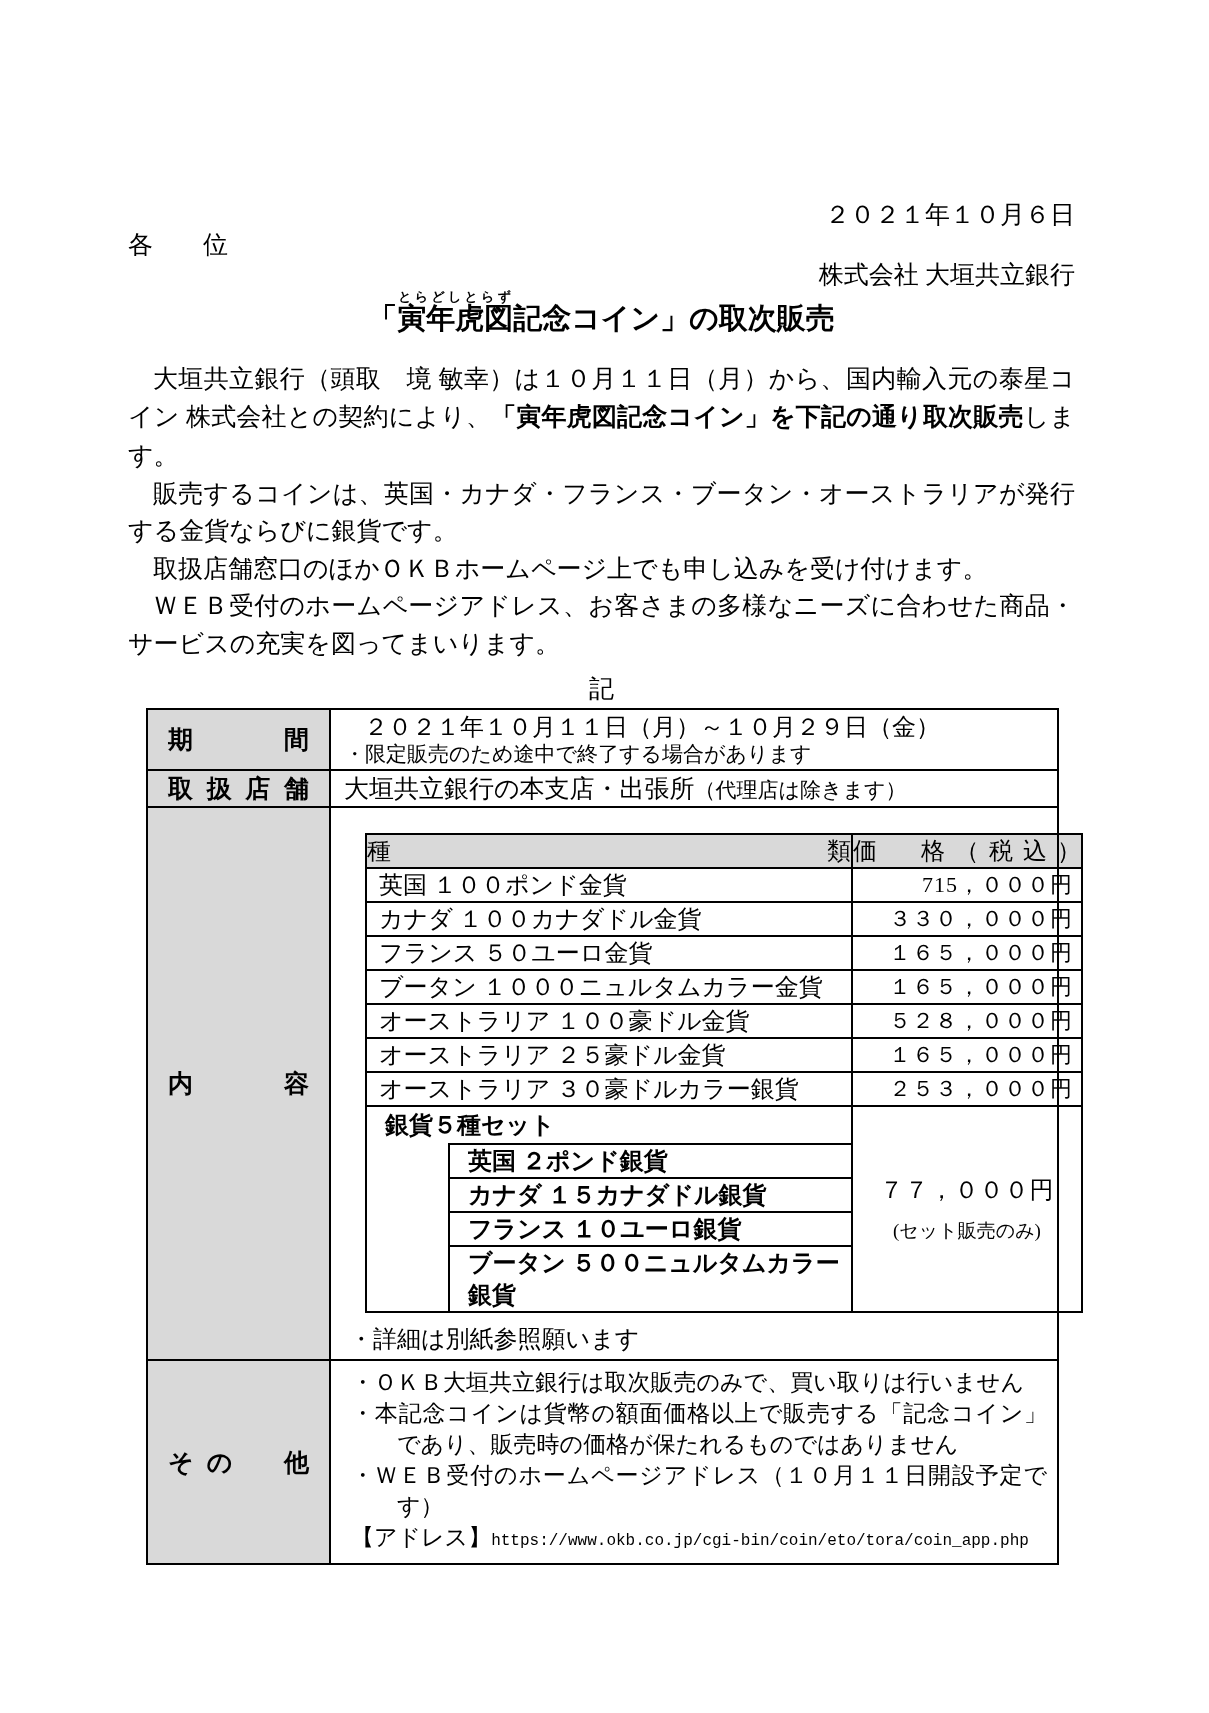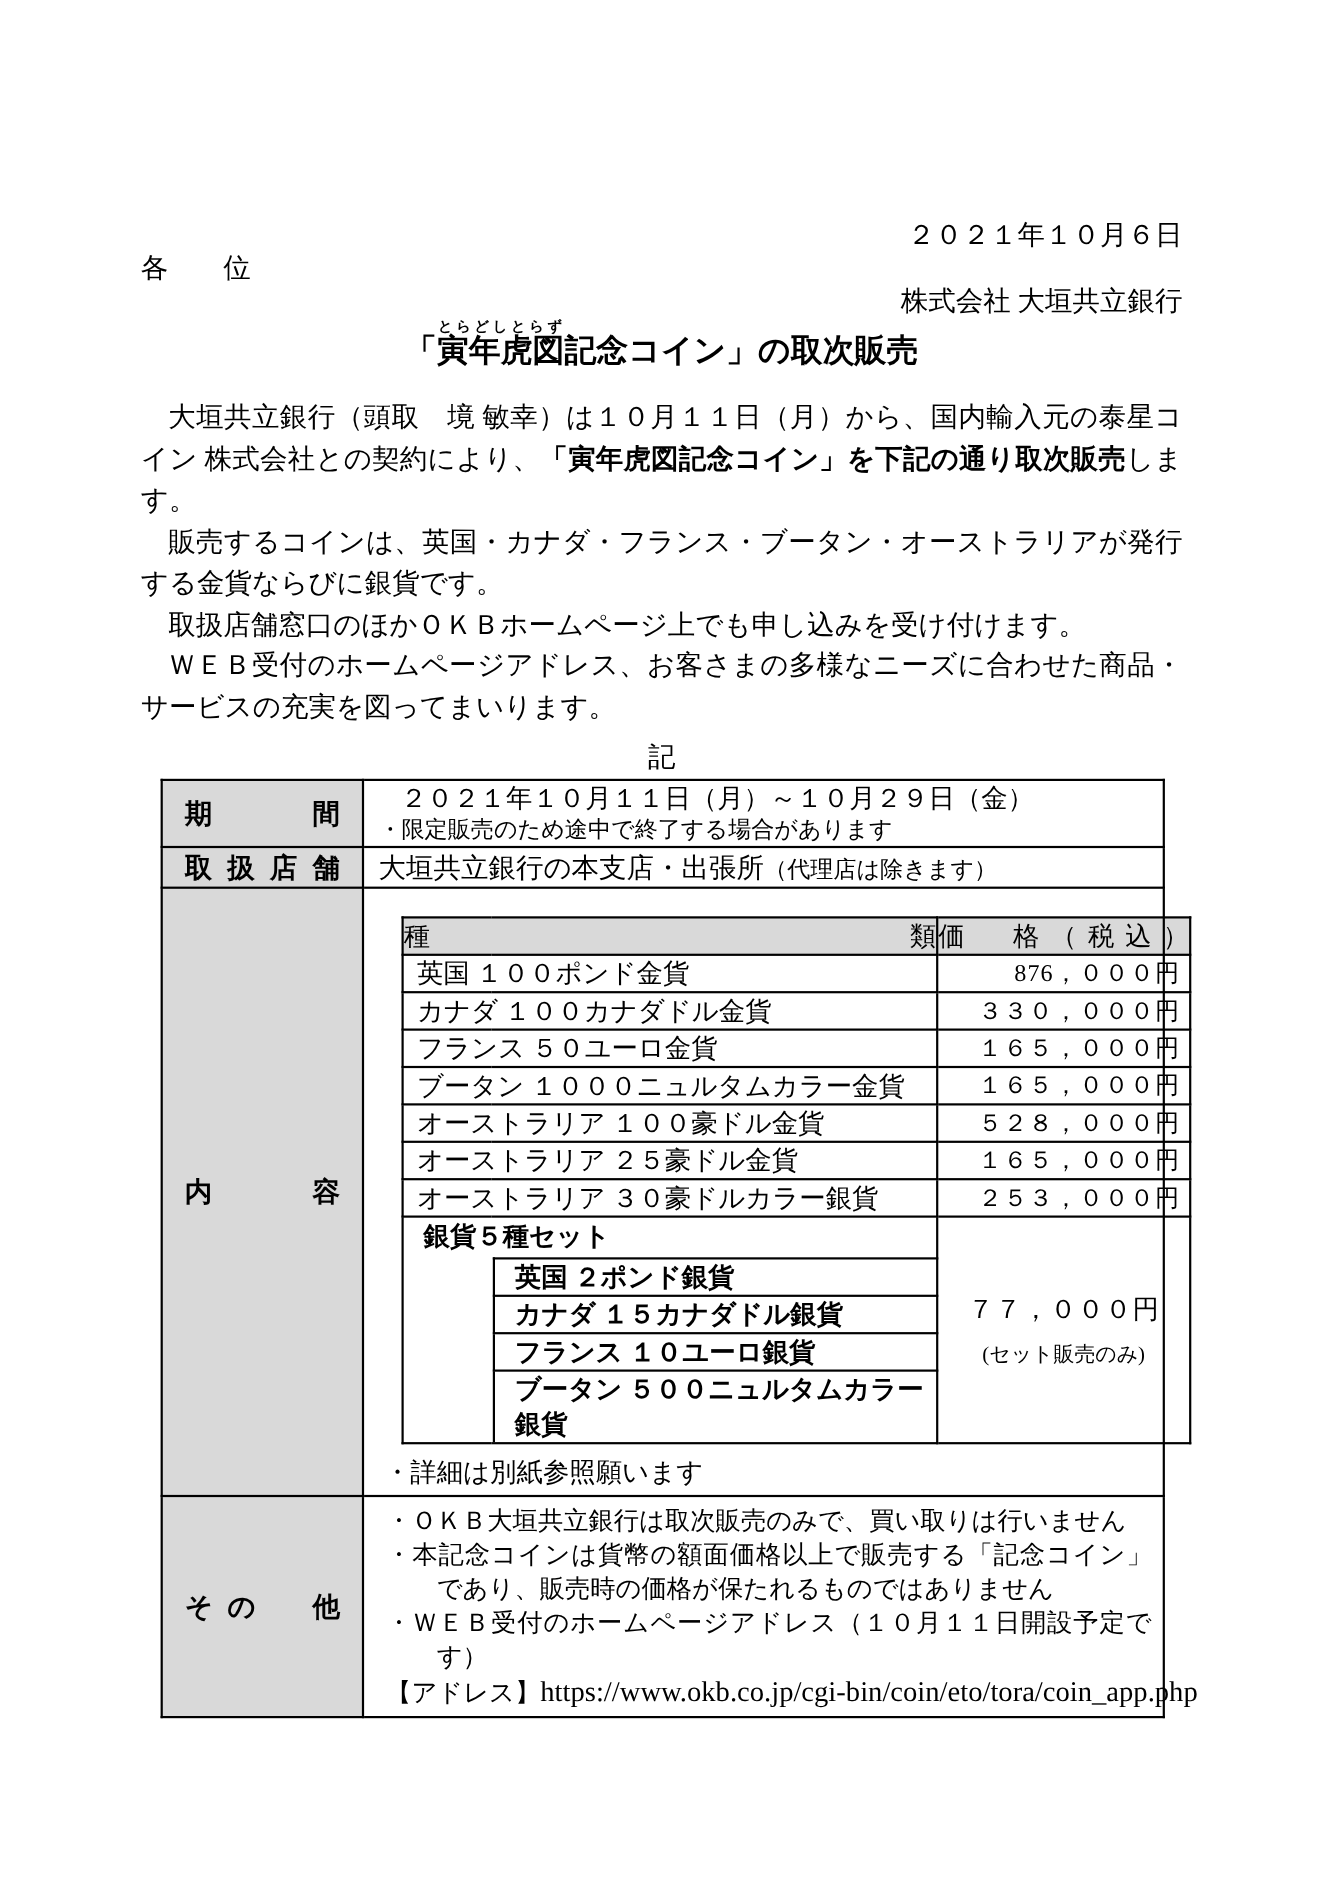--- a/index.html
+++ b/index.html
@@ -79,22 +79,22 @@
   table.nested tr:last-child td{border-bottom:none;}
   td.set-price{text-align:center;vertical-align:middle;padding:0;}
   .set-price-main{font-size:24px;letter-spacing:1px;}
   .set-price-note{font-size:19px;margin-top:12px;}
   .contents-footnote{font-size:24px;line-height:28px;margin:12px 0 6px -16px;}
 
   .other-cell{vertical-align:middle;padding:6px 10px 6px 20px;font-size:23px;line-height:31px;}
   .bullet{padding-left:46px;text-indent:-46px;text-align:justify;}
   .address-line{white-space:nowrap;}
   .address-url{
-    font-family:Liberation Serif, serif;
-    font-size:26px;letter-spacing:0;
+    font-family:Liberation Mono, monospace;
+    font-size:16px;letter-spacing:0;
   }
 </style>
 </head>
 <body>
 
 <div class="page">
 
   <div class="date-line">２０２１年１０月６日</div>
   <div class="salutation">各　　位</div>
   <div class="company-line">株式会社 大垣共立銀行</div>
@@ -135,21 +135,21 @@
               </colgroup>
           <thead>
             <tr>
               <th colspan="2">種　類</th>
               <th>価　格（税込）</th>
             </tr>
           </thead>
           <tbody id="coin-rows">
                 <tr>
                   <td class="coin-name" colspan="2">英国 １００ポンド金貨</td>
-                  <td class="coin-price">876，０００円</td>
+                  <td class="coin-price">715，０００円</td>
                 </tr>
                 <tr>
                   <td class="coin-name" colspan="2">カナダ １００カナダドル金貨</td>
                   <td class="coin-price">３３０，０００円</td>
                 </tr>
                 <tr>
                   <td class="coin-name" colspan="2">フランス ５０ユーロ金貨</td>
                   <td class="coin-price">１６５，０００円</td>
                 </tr>
                 <tr>

